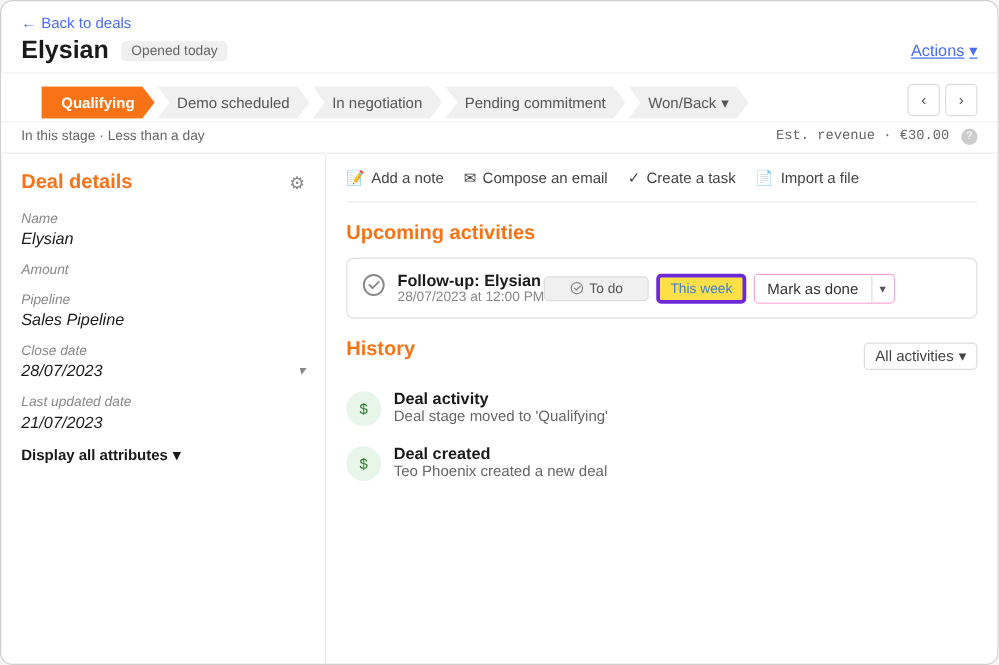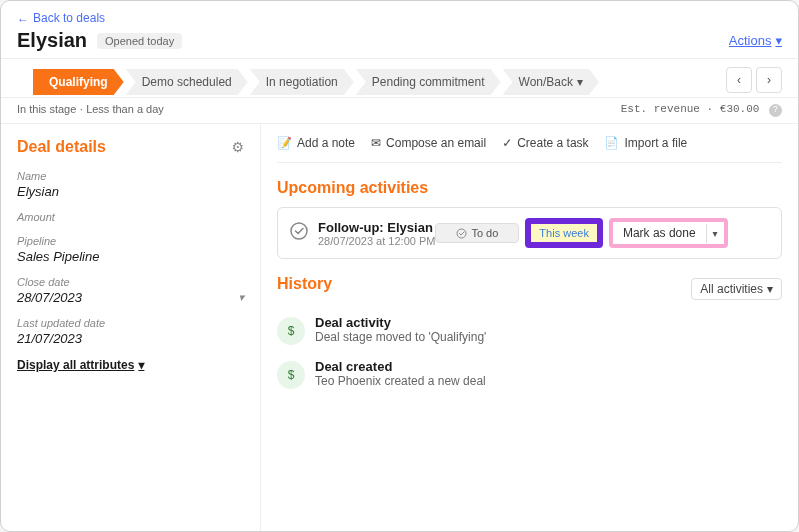--- a/index.html
+++ b/index.html
@@ -162,21 +162,20 @@
     }
     .close-date-row {
       display: flex;
       align-items: center;
       justify-content: space-between;
     }
     .display-all {
       font-size: 12px;
       font-weight: 600;
       color: #1a1a1a;
-      text-decoration: underline;
       cursor: pointer;
       display: flex;
       align-items: center;
       gap: 4px;
       margin-top: 8px;
     }
     
     .right-panel {
       flex: 1;
       padding: 12px 16px;
@@ -235,32 +234,32 @@
       align-items: center;
       gap: 4px;
       background: #f0f0f0;
       border: 1px solid #ddd;
       border-radius: 4px;
       padding: 3px 20px;
       font-size: 11px;
       color: #555;
     }
     .badge-week {
-      background: #fef9c3;
-      border: 6px solid #6d28d9;
+      background: #fde047;
+      border: 3px solid #6d28d9;
       border-radius: 4px;
       padding: 3px 8px;
       font-size: 11px;
       color: #3b7dd8;
     }
     .mark-done-btn {
       display: flex;
       align-items: center;
       gap: 0;
-      border: 4px solid #f9a8d4;
+      border: 1px solid #f9a8d4;
       border-radius: 4px;
       overflow: hidden;
     }
     .mark-done-main {
       padding: 4px 10px;
       font-size: 12px;
       color: #333;
       background: #fff;
       cursor: pointer;
       border: none;

